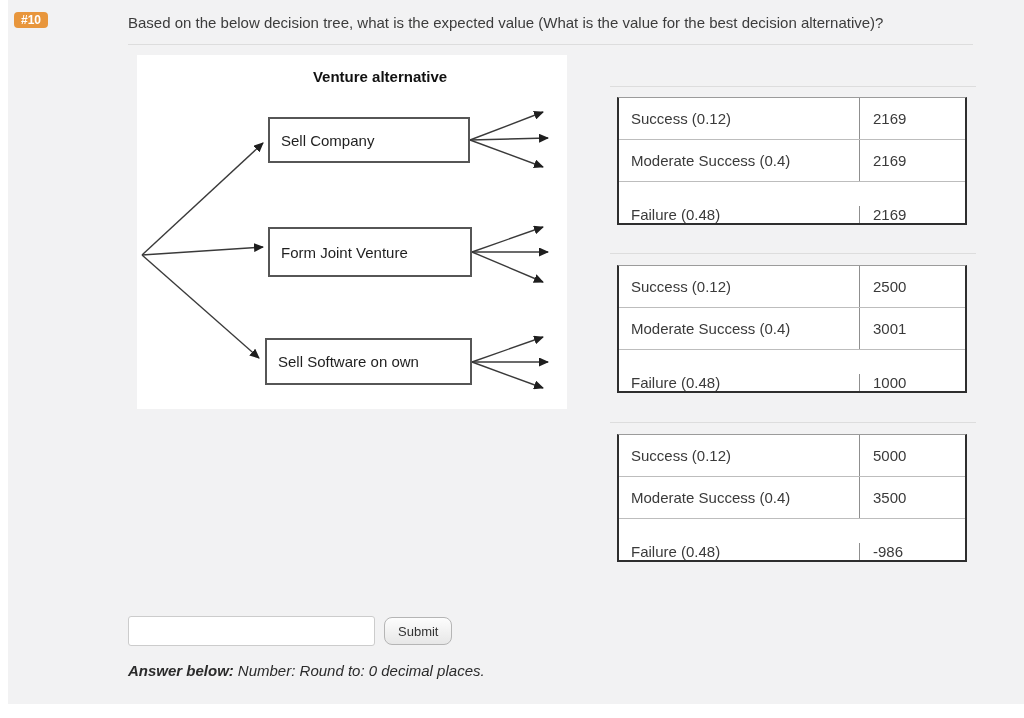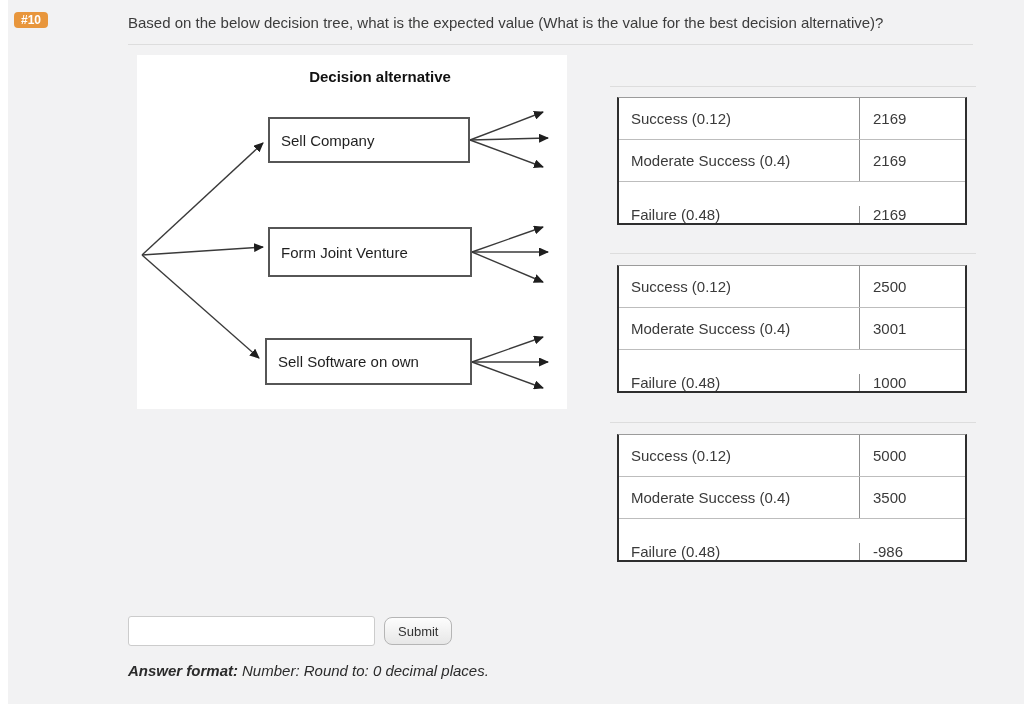--- a/index.html
+++ b/index.html
@@ -104,21 +104,21 @@
 
         <line x1="335" y1="197" x2="406" y2="172" marker-end="url(#ah)"></line>
         <line x1="335" y1="197" x2="411" y2="197" marker-end="url(#ah)"></line>
         <line x1="335" y1="197" x2="406" y2="227" marker-end="url(#ah)"></line>
 
         <line x1="335" y1="307" x2="406" y2="282" marker-end="url(#ah)"></line>
         <line x1="335" y1="307" x2="411" y2="307" marker-end="url(#ah)"></line>
         <line x1="335" y1="307" x2="406" y2="333" marker-end="url(#ah)"></line>
       </g>
     </svg>
-    <div class="dt-title">Decision alternative</div>
+    <div class="dt-title">Venture alternative</div>
     <div class="alt-box alt-1">
       <span>Sell Company</span>
     </div>
     <div class="alt-box alt-2">
       <span>Form Joint Venture</span>
     </div>
     <div class="alt-box alt-3">
       <span>Sell Software on own</span>
     </div>
   </div>
@@ -167,15 +167,15 @@
     </div>
     <div class="trow">
       <div class="tlabel">Failure (0.48)</div>
       <div class="tvalue">-986</div>
     </div>
   </div>
 
   <input class="answer-input" type="text" value="" style="">
   <button class="submit-btn">Submit</button>
   <div class="answer-format">
-    <span class="fmt-label">Answer format:</span><span>Number: Round to: 0 decimal places.</span>
+    <span class="fmt-label">Answer below:</span><span>Number: Round to: 0 decimal places.</span>
   </div>
 </div>
 
 </body></html>

